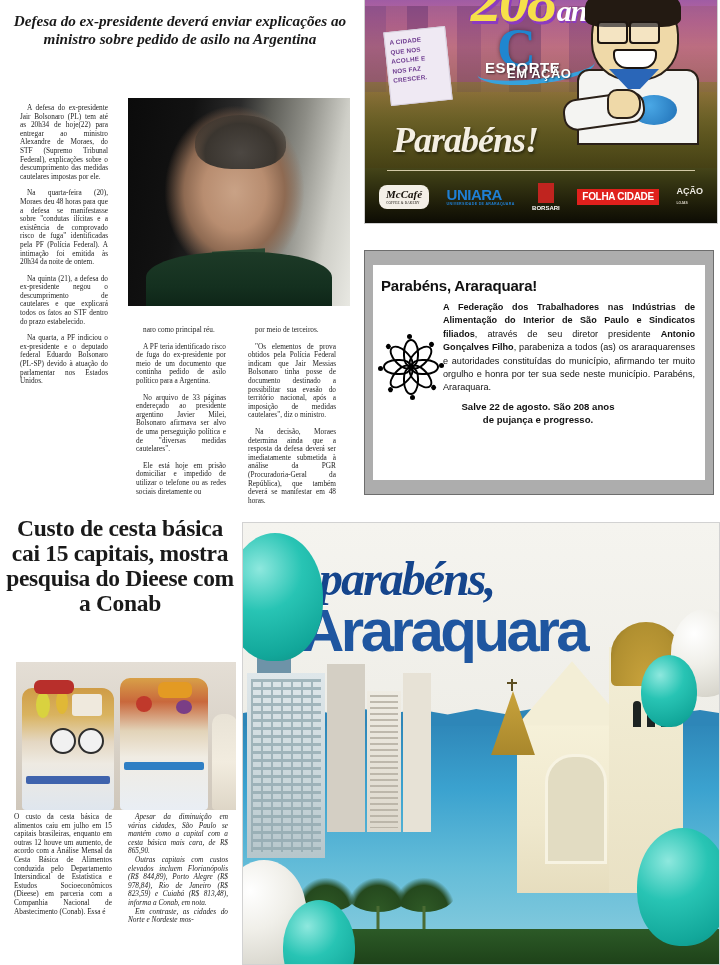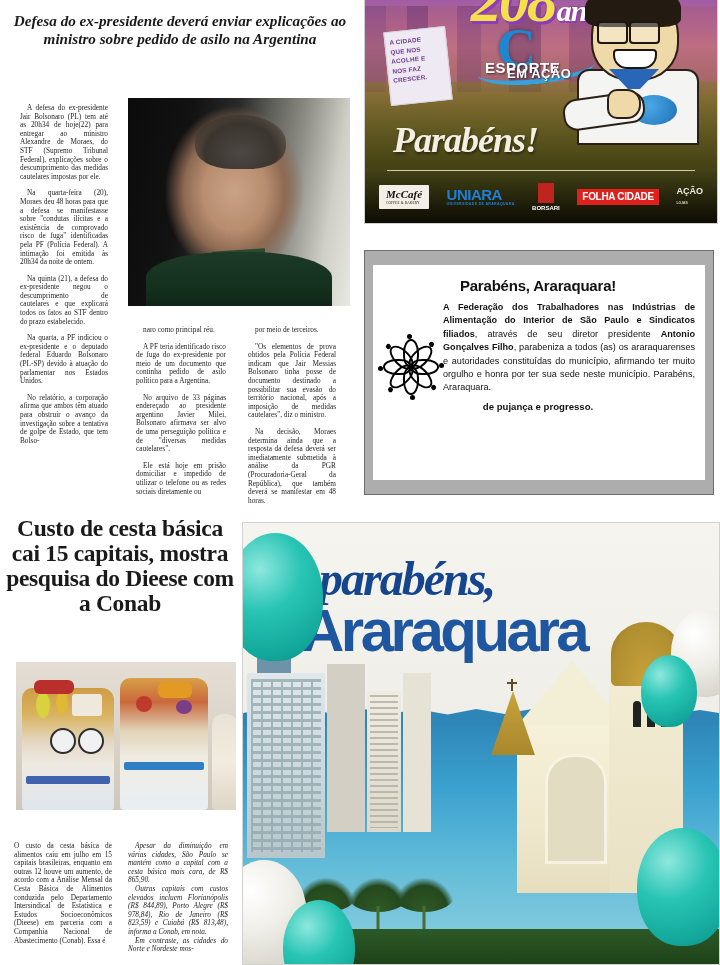--- a/index.html
+++ b/index.html
@@ -182,21 +182,21 @@
   .ad-rule{
     position:absolute;left:22px;right:22px;bottom:52px;height:1.5px;
     background:rgba(235,225,190,.85);
   }
   .ad-logos{
     position:absolute;left:14px;right:14px;bottom:6px;height:40px;
     display:flex;align-items:center;justify-content:space-between;
   }
   .lg{font-family:"Liberation Sans", sans-serif;font-weight:bold;}
   .lg-mccafe{background:#f3efe7;color:#15100a;font-family:"Liberation Serif",serif;
-    font-style:italic;font-size:11px;padding:4px 7px;border-radius:1px;
+    font-style:italic;font-size:11px;padding:4px 7px;border-radius:8px;
     line-height:1;}
   .lg-mccafe em{display:block;font-style:normal;font-size:3.4px;font-weight:normal;
     letter-spacing:.2px;margin-top:2px;}
   .lg-uniara{color:#1f7fd4;font-size:15px;letter-spacing:-.5px;line-height:1;}
   .lg-uniara em{display:block;font-style:normal;font-size:3.6px;color:#1f7fd4;
     letter-spacing:.3px;margin-top:1px;}
   .lg-borsari{color:#ffffff;font-size:6px;text-align:center;line-height:1.1;}
   .lg-borsari i{display:block;width:16px;height:20px;margin:0 auto 2px;
     background:#c0241f;font-style:normal;}
   .lg-folha{background:#e0201c;color:#ffffff;font-size:10px;line-height:10px;
@@ -210,21 +210,21 @@
     position:absolute;left:364px;top:250px;width:350px;height:245px;
     background:#adadad;border:1px solid #6d6d6d;box-sizing:border-box;
     padding:14px 8px;
   }
   .fed-inner{
     background:#ffffff;width:100%;height:100%;box-sizing:border-box;
     padding:8px 10px 8px 8px;position:relative;
   }
   .fed-title{
     font-family:"Liberation Sans", sans-serif;font-weight:bold;
-    font-size:15px;text-align:center;color:#111;margin:4px 0 7px 0;
+    font-size:15px;color:#111;margin:4px 0 7px 0;
     letter-spacing:-.2px;
   }
   .fed-snow{
     position:absolute;left:8px;top:72px;width:56px;height:56px;
   }
   .fed-snow div{
     position:absolute;left:22px;top:2px;width:12px;height:24px;
     border:2.6px solid #000;border-radius:50% 50% 40% 40%;
     transform-origin:50% 100%;
   }
@@ -259,21 +259,21 @@
     background:linear-gradient(180deg,#cf9c46 0%,#d9b35f 22%,#e4d7c2 44%,#eeeae2 62%,#dfe6ee 100%);}
   .bag2{left:104px;width:88px;height:132px;
     background:linear-gradient(180deg,#d8a048 0%,#c9683c 18%,#e2d3b8 40%,#f0ece3 60%,#e9eef4 100%);}
   .bag3{left:196px;width:26px;height:96px;
     background:linear-gradient(180deg,#e9e3d6 0%,#f2ecdf 50%,#ded6c7 100%);}
   .cesta-dot{position:absolute;border-radius:50%;}
   .cesta-strip{position:absolute;height:8px;border-radius:2px;}
 
   .cols-bot{position:absolute;left:0;top:297px;width:240px;}
   .cb{position:absolute;top:0;font-size:7.3px;line-height:8.6px;
-    text-align:justify;-webkit-hyphens:auto;hyphens:auto;color:#232323;margin-top:29px;}
+    text-align:justify;-webkit-hyphens:auto;hyphens:auto;color:#232323;}
   .cb p{margin:0;text-indent:7px;}
   .cb1{left:14px;width:98px;}
   .cb2{left:128px;width:100px;font-style:italic;}
 
   
   .ad-ara{
     position:absolute;left:242px;top:522px;width:478px;height:443px;
     overflow:hidden;border:1px solid #d2d2d2;box-sizing:border-box;
     background:#e5e5e5;
   }
@@ -376,21 +376,20 @@
         <div class="bolso-hair"></div>
         <div class="bolso-collar"></div>
         <div class="bolso-shirt"></div>
       </div>
 
       <div class="col c1">
           <p>A defesa do ex-presidente Jair Bolsonaro (PL) tem até as 20h34 de  hoje(22) para entregar ao ministro Alexandre de Moraes, do STF (Supremo Tribunal Federal), explicações sobre o descumprimento das medidas cautelares impostas por ele.</p>
           <p>Na quarta-feira (20), Moraes deu 48 horas para que a defesa se manifestasse sobre "condutas ilícitas e a existência de comprovado risco de fuga" identificadas pela PF (Polícia Federal). A intimação foi emitida às 20h34 da noite de ontem.</p>
           <p>Na quinta (21), a defesa do ex-presidente negou o descumprimento de cautelares e que explicará todos os fatos ao STF dentro do prazo estabelecido.</p>
           <p>Na quarta, a PF indiciou o ex-presidente e o deputado federal Eduardo Bolsonaro (PL-SP) devido à atuação do parlamentar nos Estados Unidos.</p>
-          <p>No relatório, a corporação afirma que ambos têm atuado para obstruir o avanço da investigação sobre a tentativa de golpe de Estado, que tem Bolso-</p>
         </div>
       <div class="col c2 lower">
           <p>naro como principal réu.</p>
           <p>A PF  teria identificado risco de fuga do ex-presidente por meio de um documento que continha pedido de asilo político para a Argentina.</p>
           <p>No arquivo de 33 páginas endereçado ao presidente argentino Javier Milei, Bolsonaro afirmava ser alvo de uma perseguição política e de "diversas medidas cautelares".</p>
           <p>Ele está hoje em prisão domiciliar e impedido de utilizar o telefone ou as redes sociais diretamente ou</p>
         </div>
       <div class="col c3 lower">
           <p>por meio de terceiros.</p>
           <p>"Os elementos de prova obtidos pela Polícia Federal indicam que Jair Messias Bolsonaro tinha posse de documento destinado a possibilitar sua evasão do território nacional, após a imposição de medidas cautelares", diz o ministro.</p>
@@ -474,20 +473,21 @@
         <div style="transform:rotate(225deg) translateY(0)"></div>
         <div style="transform:rotate(270deg) translateY(0)"></div>
         <div style="transform:rotate(315deg) translateY(0)"></div>
       </div>
 
       <div class="fed-body">
         <b>A Federação dos Trabalhadores nas Indústrias de Alimentação do Interior de São Paulo e Sindicatos filiados</b><span>, através de seu diretor presidente </span><b>Antonio Gonçalves Filho</b><span>, parabeniza a todos (as) os araraquarenses e autoridades constituídas do município, afirmando ter muito orgulho e honra por ter sua sede neste município. Parabéns, Araraquara.</span>
       </div>
 
       <div class="fed-salve">
+        <div>Salve 22 de agosto. São 208 anos</div>
         <div>de pujança e progresso.</div>
       </div>
     </div>
   </div>
 
   <div class="article-bot">
     <h1 class="headline-bot">Custo de cesta básica cai 15 capitais, mostra pesquisa do Dieese com a Conab</h1>
 
     <div class="photo-cesta">
       <div class="cesta-bag bag1"></div>

